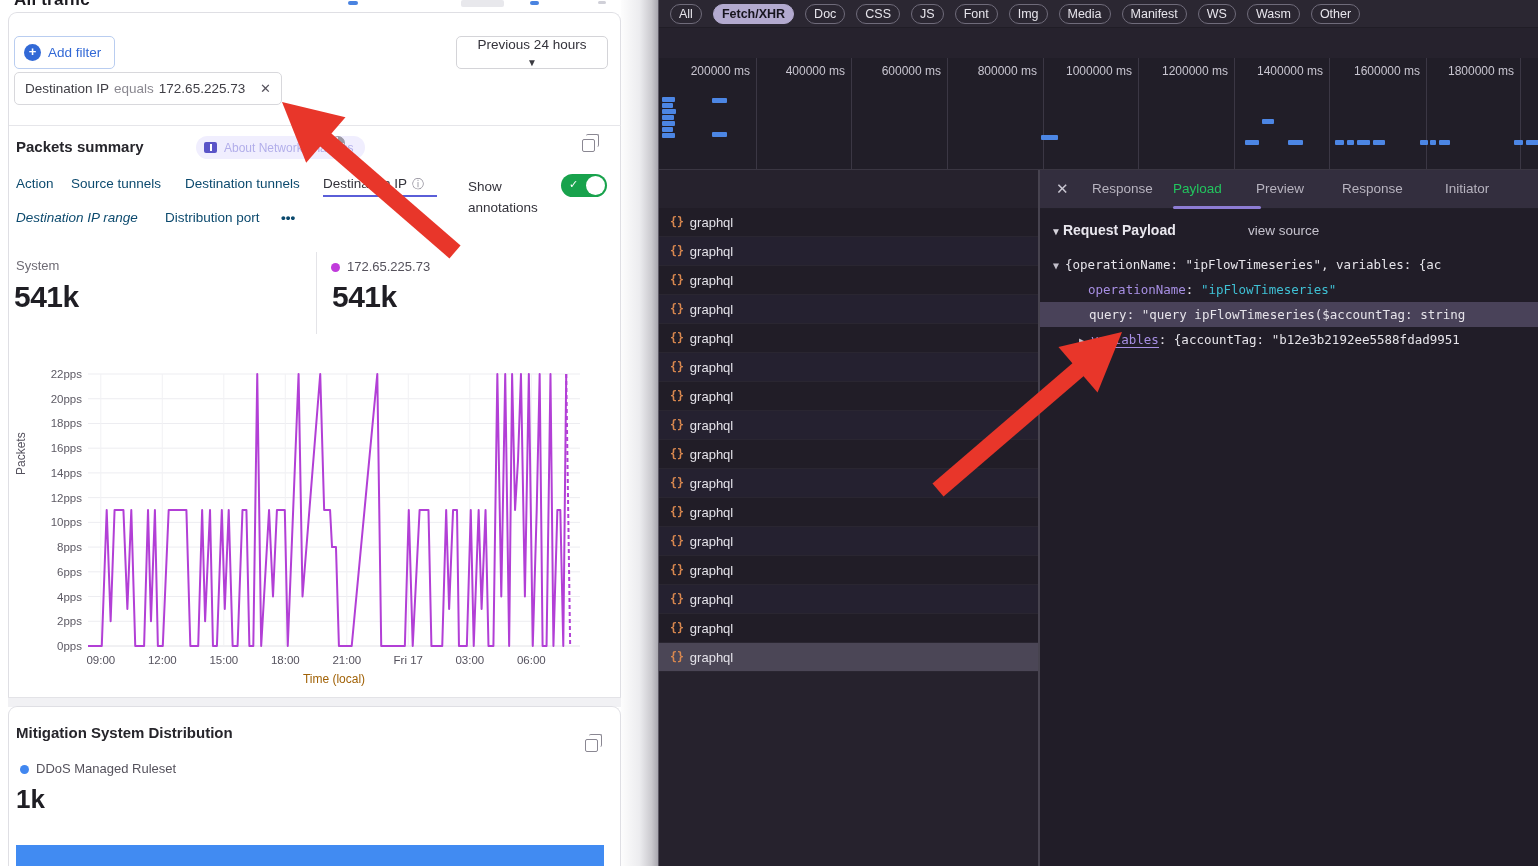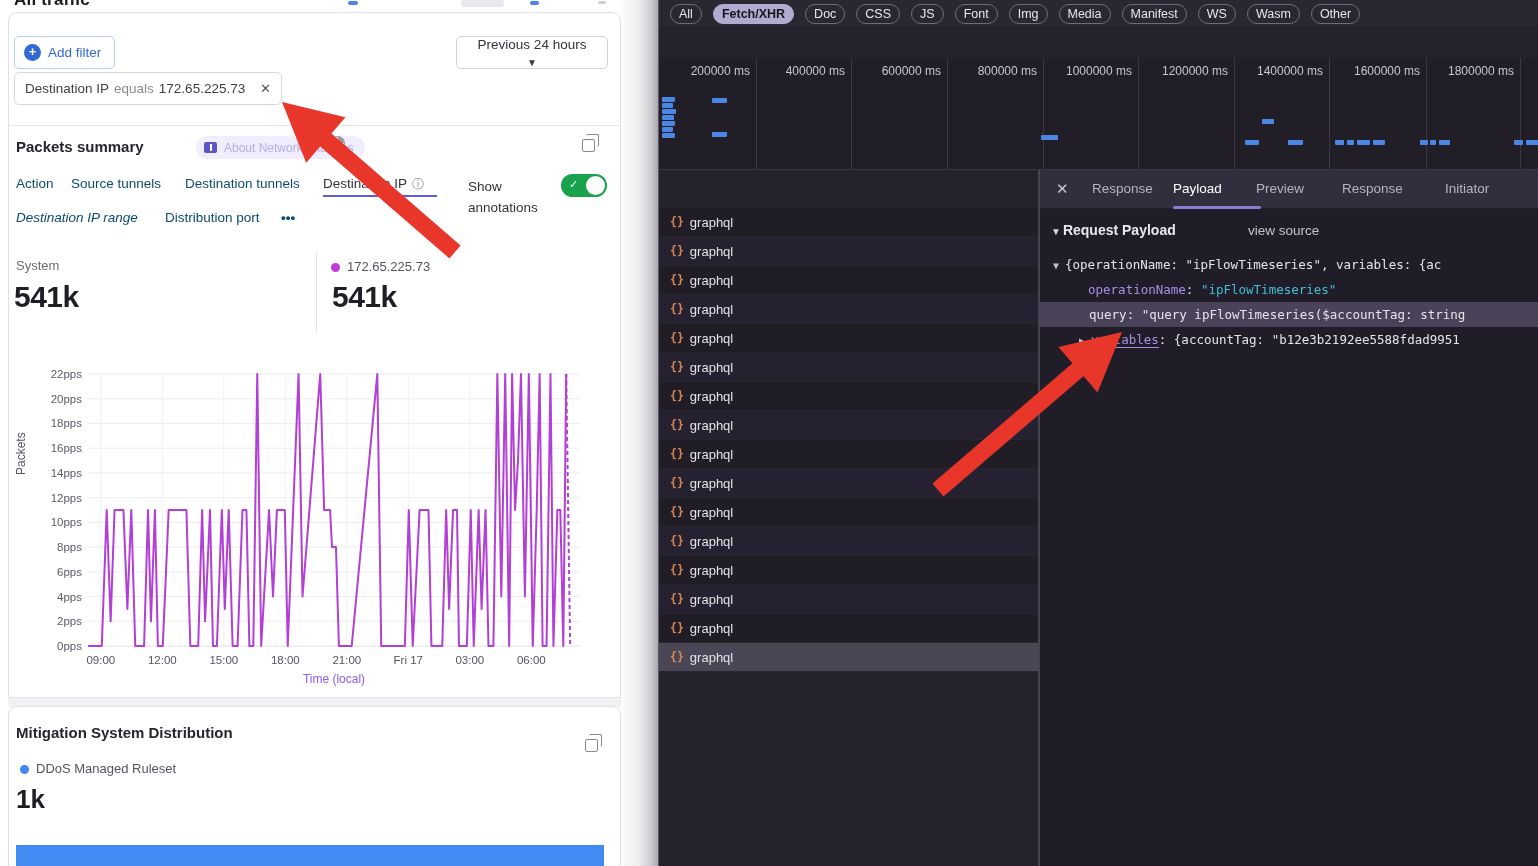--- a/index.html
+++ b/index.html
@@ -45,21 +45,21 @@
   .toggle { left:561px; top:174px; width:46px; height:23px; border-radius:12px; background:#18a24c; cursor:pointer; }
   .toggle .knob { position:absolute; right:2px; top:2px; width:19px; height:19px; background:#fff; border-radius:50%; }
   .toggle .chk { position:absolute; left:8px; top:4px; color:#fff; font-size:11px; }
 
   .stat-label { font-size:13px; color:#6e6b74; }
   .stat-value { font-size:30px; font-weight:bold; color:#1f1e24; letter-spacing:-0.5px; }
   .stat-div { left:316px; top:252px; width:1px; height:82px; background:#e4e4e8; }
   .dot { border-radius:50%; display:inline-block; }
 
   .ylab-rot { left:14px; top:475px; transform:rotate(-90deg); transform-origin:left top; font-size:12px; color:#55525e; }
-  .xaxis-title { left:88px; top:672px; width:492px; text-align:center; font-size:12px; color:#8b5cf6; }
+  .xaxis-title { left:88px; top:672px; width:492px; text-align:center; font-size:12px; color:#a16207; }
 
   
   #win-gap { left:621px; top:0; width:37px; height:866px; background:linear-gradient(90deg,#fdfdfd 0%,#ececef 50%,#cbcacf 82%,#a9a7af 100%); }
 
   
   #devtools { position:absolute; left:658px; top:0; width:880px; height:866px; background:#26222d; border-left:1px solid #5b5763; overflow:hidden; color:#e7e5ec; }
   .dt-abs { position:absolute; }
   #pill-row { left:0; top:0; width:880px; height:28px; background:#2b2732; border-bottom:1px solid #201d26; display:flex; align-items:center; gap:11px; padding-left:11px; }
   .pill { border:1px solid #6f6b7a; border-radius:11px; padding:2px 8px; font-size:12.5px; color:#e7e5ec; white-space:nowrap; cursor:pointer; }
   .pill.active { background:#b3aacf; color:#17151e; border-color:#b3aacf; font-weight:bold; }
@@ -79,21 +79,21 @@
   .req-row.odd { background:#211d27; } .req-row.even { background:#252130; }
   .req-row.selected { background:#4b4656; }
   .braces { font-family:"DejaVu Sans Mono", monospace; font-size:11.5px; font-weight:bold; color:#d9884f; }
 
   #v-div { left:379px; top:170px; width:2px; height:696px; background:#47434f; }
 
   #detail { left:381px; top:170px; width:499px; height:696px; background:#211d28; }
   #detail-tabs { position:absolute; left:0; top:0; width:499px; height:39px; background:#332e3e; border-bottom:1px solid #221f29; display:flex; align-items:center; }
   .close-x { position:absolute; left:16px; top:10px; font-size:15px; color:#cac7d2; cursor:pointer; }
   .dtab { position:absolute; top:11px; font-size:13.5px; color:#b7b3bf; cursor:pointer; }
-  .dtab.active { color:#ffffff; }
+  .dtab.active { color:#22c55e; }
   .dtab-underline { position:absolute; left:133px; top:36px; width:88px; height:3px; background:#8d7cd4; border-radius:2px; }
   .rp-title { position:absolute; left:11px; top:52px; font-size:14px; font-weight:bold; color:#e9e7ee; }
   .rp-tri { font-size:10px; color:#d6d4dc; margin-right:2px; }
   .view-src { position:absolute; left:208px; top:53px; font-size:13.5px; color:#c6c3ce; cursor:pointer; }
   .code-line { position:absolute; left:0; width:499px; height:25px; line-height:25px; font-family:"DejaVu Sans Mono", monospace; font-size:12.5px; white-space:nowrap; overflow:hidden; cursor:default; }
   .code-line.selected { background:#494259; }
   .tk-plain { color:#e6e4ea; } .tk-key { color:#a78fe3; } .tk-str { color:#3fc0d4; }
   .tk-tri { color:#c2bfca; font-size:10px; } .tk-key-ul { color:#a78fe3; border-bottom:1px solid #a78fe3; }
 
   #arrows { position:absolute; left:0; top:0; width:1538px; height:866px; pointer-events:none; }

